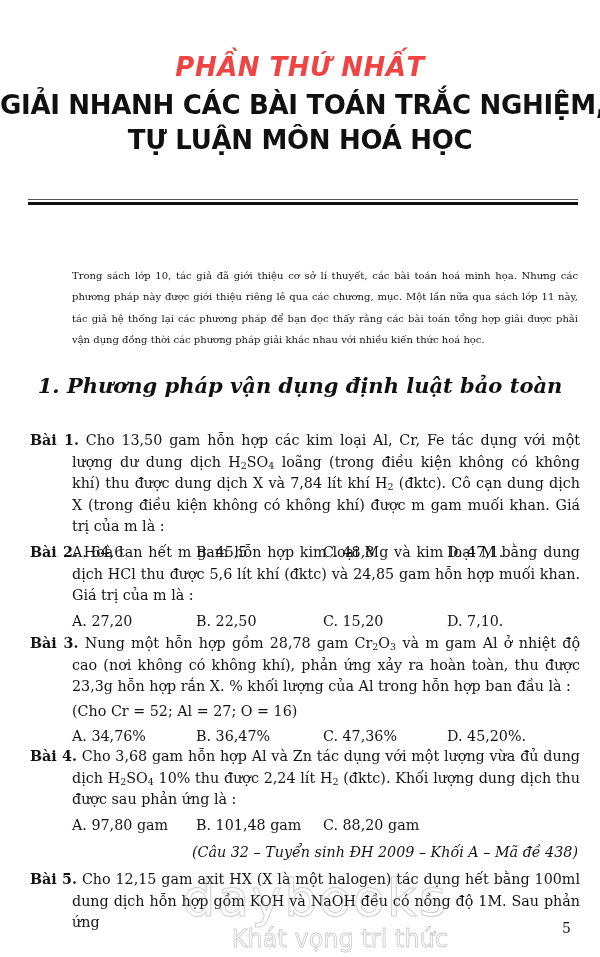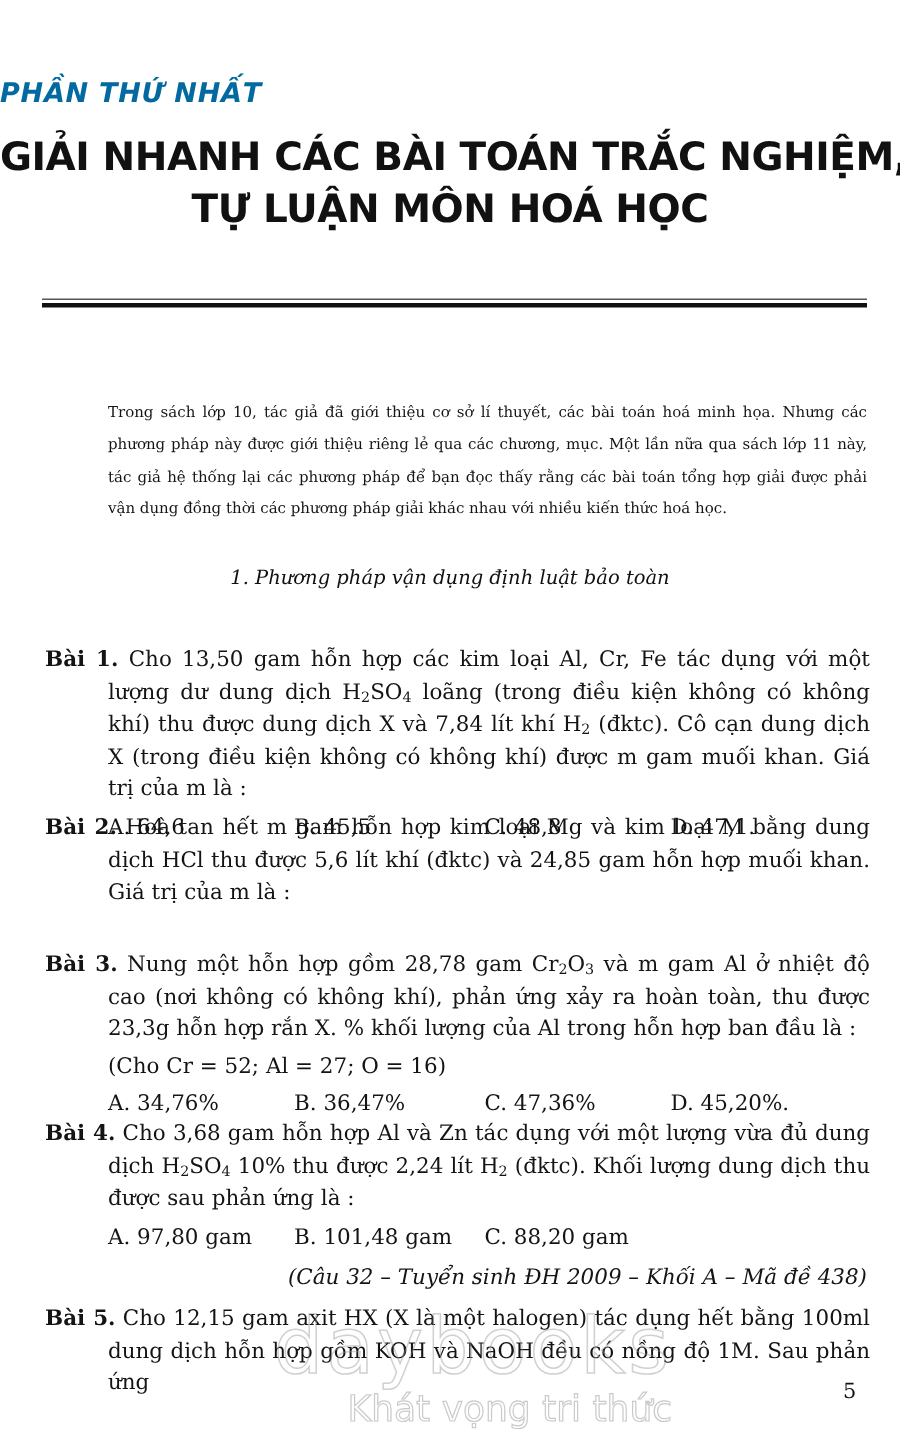--- a/index.html
+++ b/index.html
@@ -1,42 +1,42 @@
 <!DOCTYPE html>
 <html><head>
 <meta charset="utf-8">
 <style>
   * { margin: 0; padding: 0; box-sizing: border-box; }
   html, body { width: 600px; height: 957px; background: #ffffff; overflow: hidden; }
   body { position: relative; color: #141414; font-family: "DejaVu Serif", serif; }
 
   .part-label {
-    position: absolute; top: 52px; left: 0; width: 600px; 
+    position: absolute; top: 52px; left: 0; width: 600px; text-align: center;
     font-family: "DejaVu Sans", sans-serif; font-weight: bold; font-style: italic;
-    font-size: 18px; letter-spacing: 0.5px; color: #0369a1;
+    font-size: 26px; letter-spacing: 0.5px; color: #ef4444;
   }
   .main-title {
     position: absolute; top: 88px; left: 0; width: 600px; text-align: center;
     font-family: "DejaVu Sans", sans-serif; font-weight: bold;
     font-size: 26px; line-height: 35px; color: #111; letter-spacing: -0.3px;
   }
   .title-line { display: block; white-space: nowrap; }
 
   .rule-thin { position: absolute; left: 28px; width: 550px; top: 199px; height: 1px; background: #555; }
   .rule-thick { position: absolute; left: 28px; width: 550px; top: 202px; height: 2.5px; background: #111; }
 
   .intro {
     position: absolute; top: 232px; left: 72px; width: 506px;
     font-size: 10px; line-height: 21.3px; text-align: justify; text-indent: 0; margin-top: 33px;
   }
 
   .section-heading {
     position: absolute; top: 373px; left: 0; width: 600px; text-align: center;
-    font-family: "DejaVu Serif", serif; font-weight: normal; font-style: italic;
-    font-size: 13px; line-height: 26px; color: #111;
+    font-family: "DejaVu Serif", serif; font-weight: bold; font-style: italic;
+    font-size: 21px; line-height: 26px; color: #111;
   }
   .section-heading span { display: block; white-space: nowrap; }
 
   .exercise { position: absolute; left: 30px; width: 550px; font-size: 14.3px; line-height: 21.5px; }
   .ex-body { text-align: justify; padding-left: 42px; text-indent: -42px; }
   .ex-num { font-weight: bold; }
   .ex-note { padding-left: 42px; margin-top: 3px; }
   .options { position: relative; height: 24px; margin-top: 4px; }
   .opt { position: absolute; top: 0; white-space: nowrap; }
   .o0 { left: 42px; } .o1 { left: 166px; } .o2 { left: 293px; } .o3 { left: 417px; }
@@ -82,20 +82,26 @@
   <div class="options">
     <span class="opt o0">A. 64,6</span>
     <span class="opt o1">B. 45,5</span>
     <span class="opt o2">C. 48,8</span>
     <span class="opt o3">D. 47,1.</span>
   </div>
 </div>
 
 <div class="exercise" style="top:542px;">
   <p class="ex-body"><span class="ex-num">Bài 2.</span> <span>Hoà tan hết m gam hỗn hợp kim loại Mg và kim loại M bằng dung dịch HCl thu được 5,6 lít khí (đktc) và 24,85 gam hỗn hợp muối khan. Giá trị của m là :</span></p>
+  <div class="options">
+    <span class="opt o0">A. 27,20</span>
+    <span class="opt o1">B. 22,50</span>
+    <span class="opt o2">C. 15,20</span>
+    <span class="opt o3">D. 7,10.</span>
+  </div>
 </div>
 
 <div class="exercise" style="top:633px;">
   <p class="ex-body"><span class="ex-num">Bài 3.</span> <span>Nung một hỗn hợp gồm 28,78 gam Cr</span><sub>2</sub><span>O</span><sub>3</sub><span> và m gam Al ở nhiệt độ cao (nơi không có không khí), phản ứng xảy ra hoàn toàn, thu được 23,3g hỗn hợp rắn X. % khối lượng của Al trong hỗn hợp ban đầu là :</span></p>
   <p class="ex-note">(Cho Cr = 52; Al = 27; O = 16)</p>
   <div class="options">
     <span class="opt o0">A. 34,76%</span>
     <span class="opt o1">B. 36,47%</span>
     <span class="opt o2">C. 47,36%</span>
     <span class="opt o3">D. 45,20%.</span>

